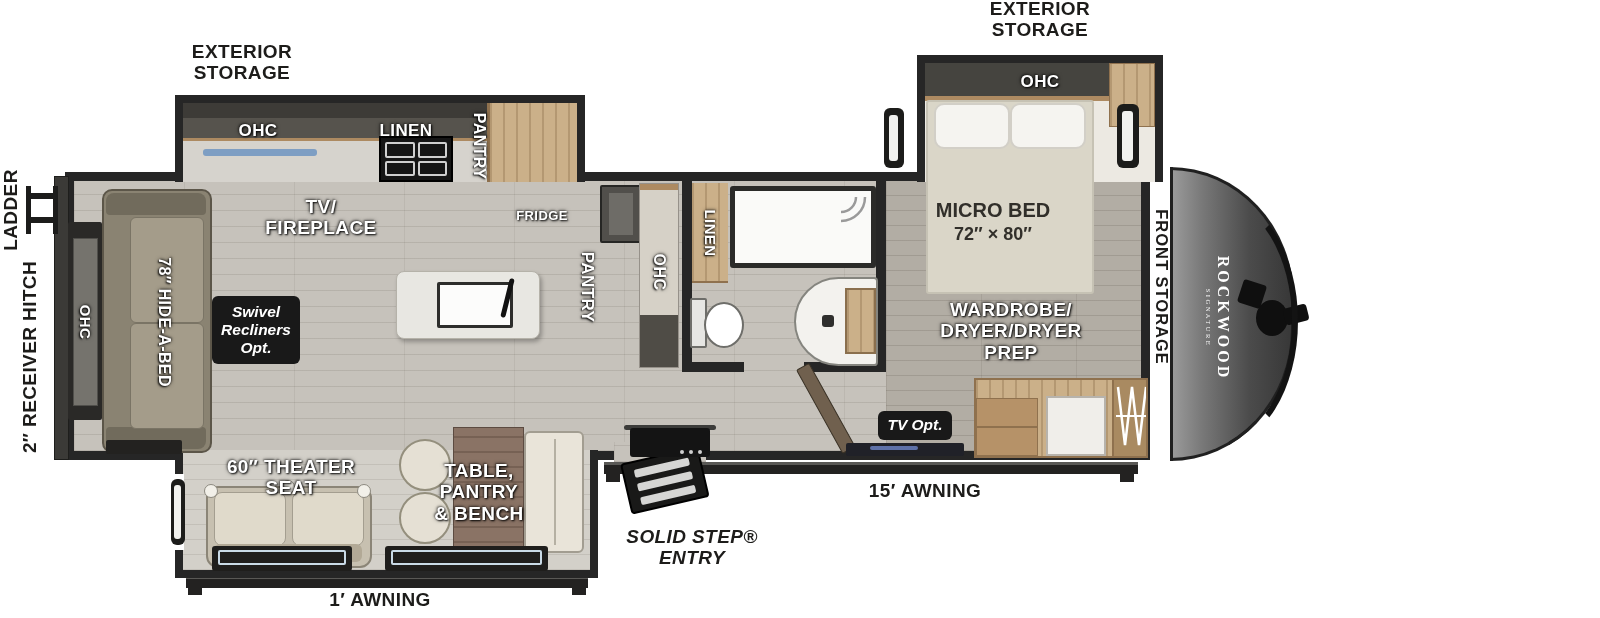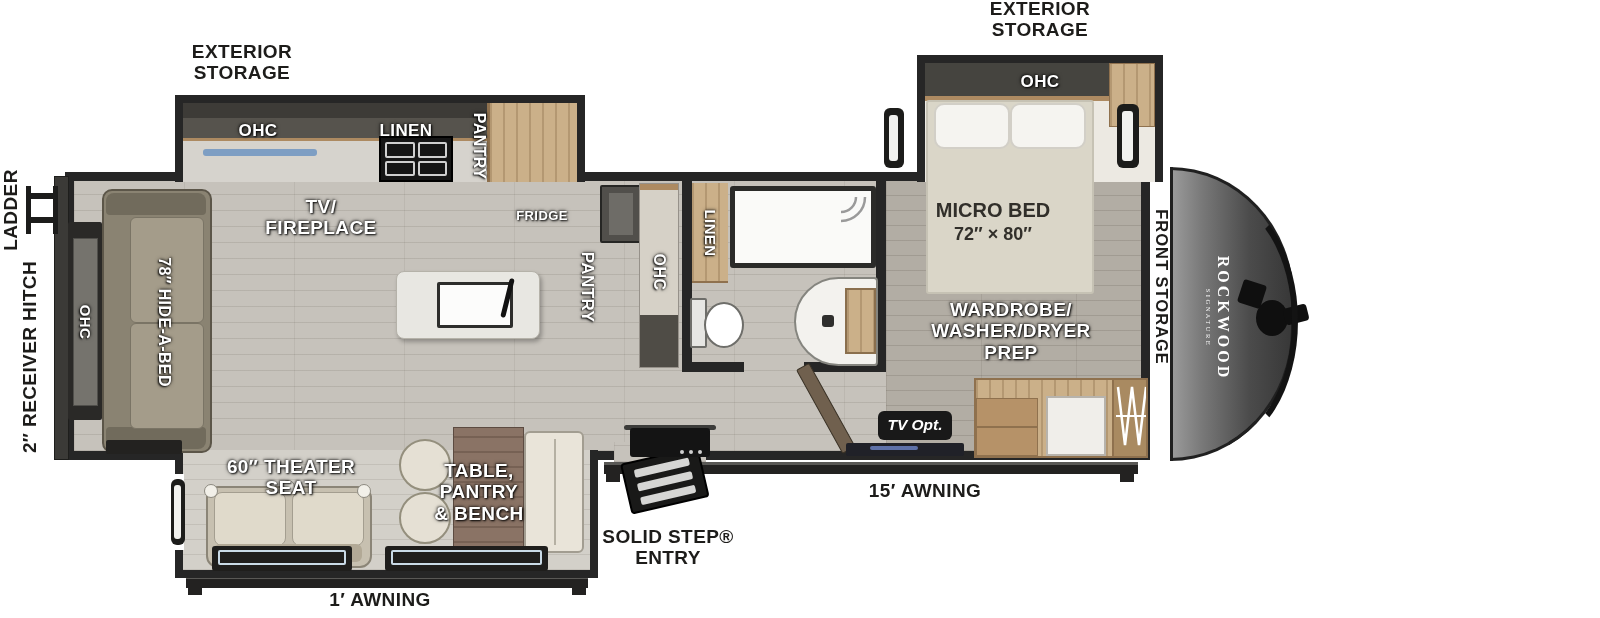--- a/index.html
+++ b/index.html
@@ -160,20 +160,25 @@
   </div>
   <div class="abs lblw rotd" style="left:85px;top:322px;font-size:15px;">OHC</div>
   <div class="abs" style="left:102px;top:189px;width:110px;height:264px;background:#8a8372;border:2px solid #5c5649;border-radius:10px;box-sizing:border-box;z-index:4;">
     <div class="abs" style="left:2px;top:2px;width:100px;height:22px;background:#716b5c;border-radius:8px 8px 4px 4px;"></div>
     <div class="abs" style="left:2px;bottom:2px;width:100px;height:22px;background:#716b5c;border-radius:4px 4px 8px 8px;"></div>
     <div class="abs" style="left:26px;top:26px;width:72px;height:104px;background:#a49c8a;border:1px solid #7a7465;border-radius:6px;"></div>
     <div class="abs" style="left:26px;top:132px;width:72px;height:104px;background:#a49c8a;border:1px solid #7a7465;border-radius:6px;"></div>
   </div>
   <div class="abs lblw rotd" style="left:164px;top:322px;font-size:16px;">78″ HIDE-A-BED</div>
   <div class="abs" style="left:106px;top:440px;width:76px;height:14px;background:#232220;border-radius:2px;z-index:4;"></div>
+  <div class="abs badge" style="left:212px;top:296px;width:88px;height:68px;">
+    <span>Swivel</span>
+    <span>Recliners</span>
+    <span>Opt.</span>
+  </div>
 
   <div class="abs floor3" style="left:175px;top:450px;width:423px;height:128px;border:8px solid var(--wall);border-top:none;box-sizing:border-box;z-index:3;"></div>
   <div class="abs" style="left:169px;top:474px;width:15px;height:76px;background:#fff;z-index:4;"></div>
   <div class="abs win" style="left:171px;top:479px;width:14px;height:66px;"></div>
   <div class="abs winslit" style="left:174px;top:485px;width:7px;height:54px;"></div>
 
   <div class="abs" style="left:206px;top:486px;width:166px;height:82px;background:#c7c0b0;border:2px solid #8b8577;border-radius:12px;box-sizing:border-box;z-index:4;">
     <div class="abs" style="left:6px;top:4px;width:70px;height:52px;background:#e0dacb;border:1px solid #a49e90;border-radius:8px;"></div>
     <div class="abs" style="left:84px;top:4px;width:70px;height:52px;background:#e0dacb;border:1px solid #a49e90;border-radius:8px;"></div>
     <div class="abs" style="left:6px;bottom:4px;width:148px;height:18px;background:#b2a996;border-radius:6px;"></div>
@@ -209,21 +214,21 @@
   <div class="abs" style="left:630px;top:428px;width:80px;height:29px;background:#141414;border-radius:3px;z-index:5;"></div>
   <div class="abs" style="left:680px;top:450px;width:4px;height:4px;background:#cfcfcf;border-radius:50%;z-index:6;"></div>
   <div class="abs" style="left:689px;top:450px;width:4px;height:4px;background:#cfcfcf;border-radius:50%;z-index:6;"></div>
   <div class="abs" style="left:698px;top:450px;width:4px;height:4px;background:#cfcfcf;border-radius:50%;z-index:6;"></div>
   <div class="abs" style="left:620px;top:464px;width:80px;height:52px;background:#191918;border:2px solid #000;border-radius:4px;box-sizing:border-box;
               transform:rotate(-13deg);transform-origin:top left;z-index:4;">
     <div class="abs" style="left:10px;right:10px;top:7px;height:8px;background:#d6d6d4;border-radius:2px;"></div>
     <div class="abs" style="left:10px;right:10px;top:21px;height:8px;background:#d6d6d4;border-radius:2px;"></div>
     <div class="abs" style="left:10px;right:10px;top:35px;height:8px;background:#d6d6d4;border-radius:2px;"></div>
   </div>
-  <div class="abs lblk" style="left:668px;top:547px;">
+  <div class="abs lblk" style="left:692px;top:547px;font-style:italic;">
     <div>SOLID STEP®</div>
     <div>ENTRY</div>
   </div>
 
   <div class="abs" style="left:604px;top:462px;width:534px;height:12px;background:#232221;border-top:3px solid #595855;box-sizing:border-box;z-index:2;"></div>
   <div class="abs" style="left:606px;top:473px;width:14px;height:9px;background:#232221;z-index:2;"></div>
   <div class="abs" style="left:1120px;top:473px;width:14px;height:9px;background:#232221;z-index:2;"></div>
   <div class="abs lblk" style="left:925px;top:491px;">15′ AWNING</div>
   <div class="abs" style="left:186px;top:576px;width:402px;height:12px;background:#232221;border-top:3px solid #595855;box-sizing:border-box;z-index:2;"></div>
   <div class="abs" style="left:188px;top:587px;width:14px;height:8px;background:#232221;z-index:2;"></div>
@@ -242,17 +247,17 @@
   </div>
   <div class="abs" style="left:1046px;top:396px;width:60px;height:60px;background:#f0eeea;border:2px solid #b7b3ac;box-sizing:border-box;z-index:5;"></div>
   <div class="abs" style="left:1112px;top:380px;width:34px;height:76px;background:#a98a61;border-left:2px solid #8f714e;box-sizing:border-box;z-index:5;">
     <svg width="30" height="70" style="position:absolute;left:2px;top:3px;">
       <polyline points="2,4 9,62 16,4 23,62 30,4" fill="none" stroke="#fff" stroke-width="2.5"></polyline>
       <line x1="0" y1="33" x2="30" y2="33" stroke="#fff" stroke-width="2"></line>
     </svg>
   </div>
   <div class="abs lblw" style="left:1011px;top:331px;font-size:19px;">
     <div>WARDROBE/</div>
-    <div>WASHER/DRYER</div>
+    <div>DRYER/DRYER</div>
     <div>PREP</div>
   </div>
 
 </div>
 
 </body></html>

